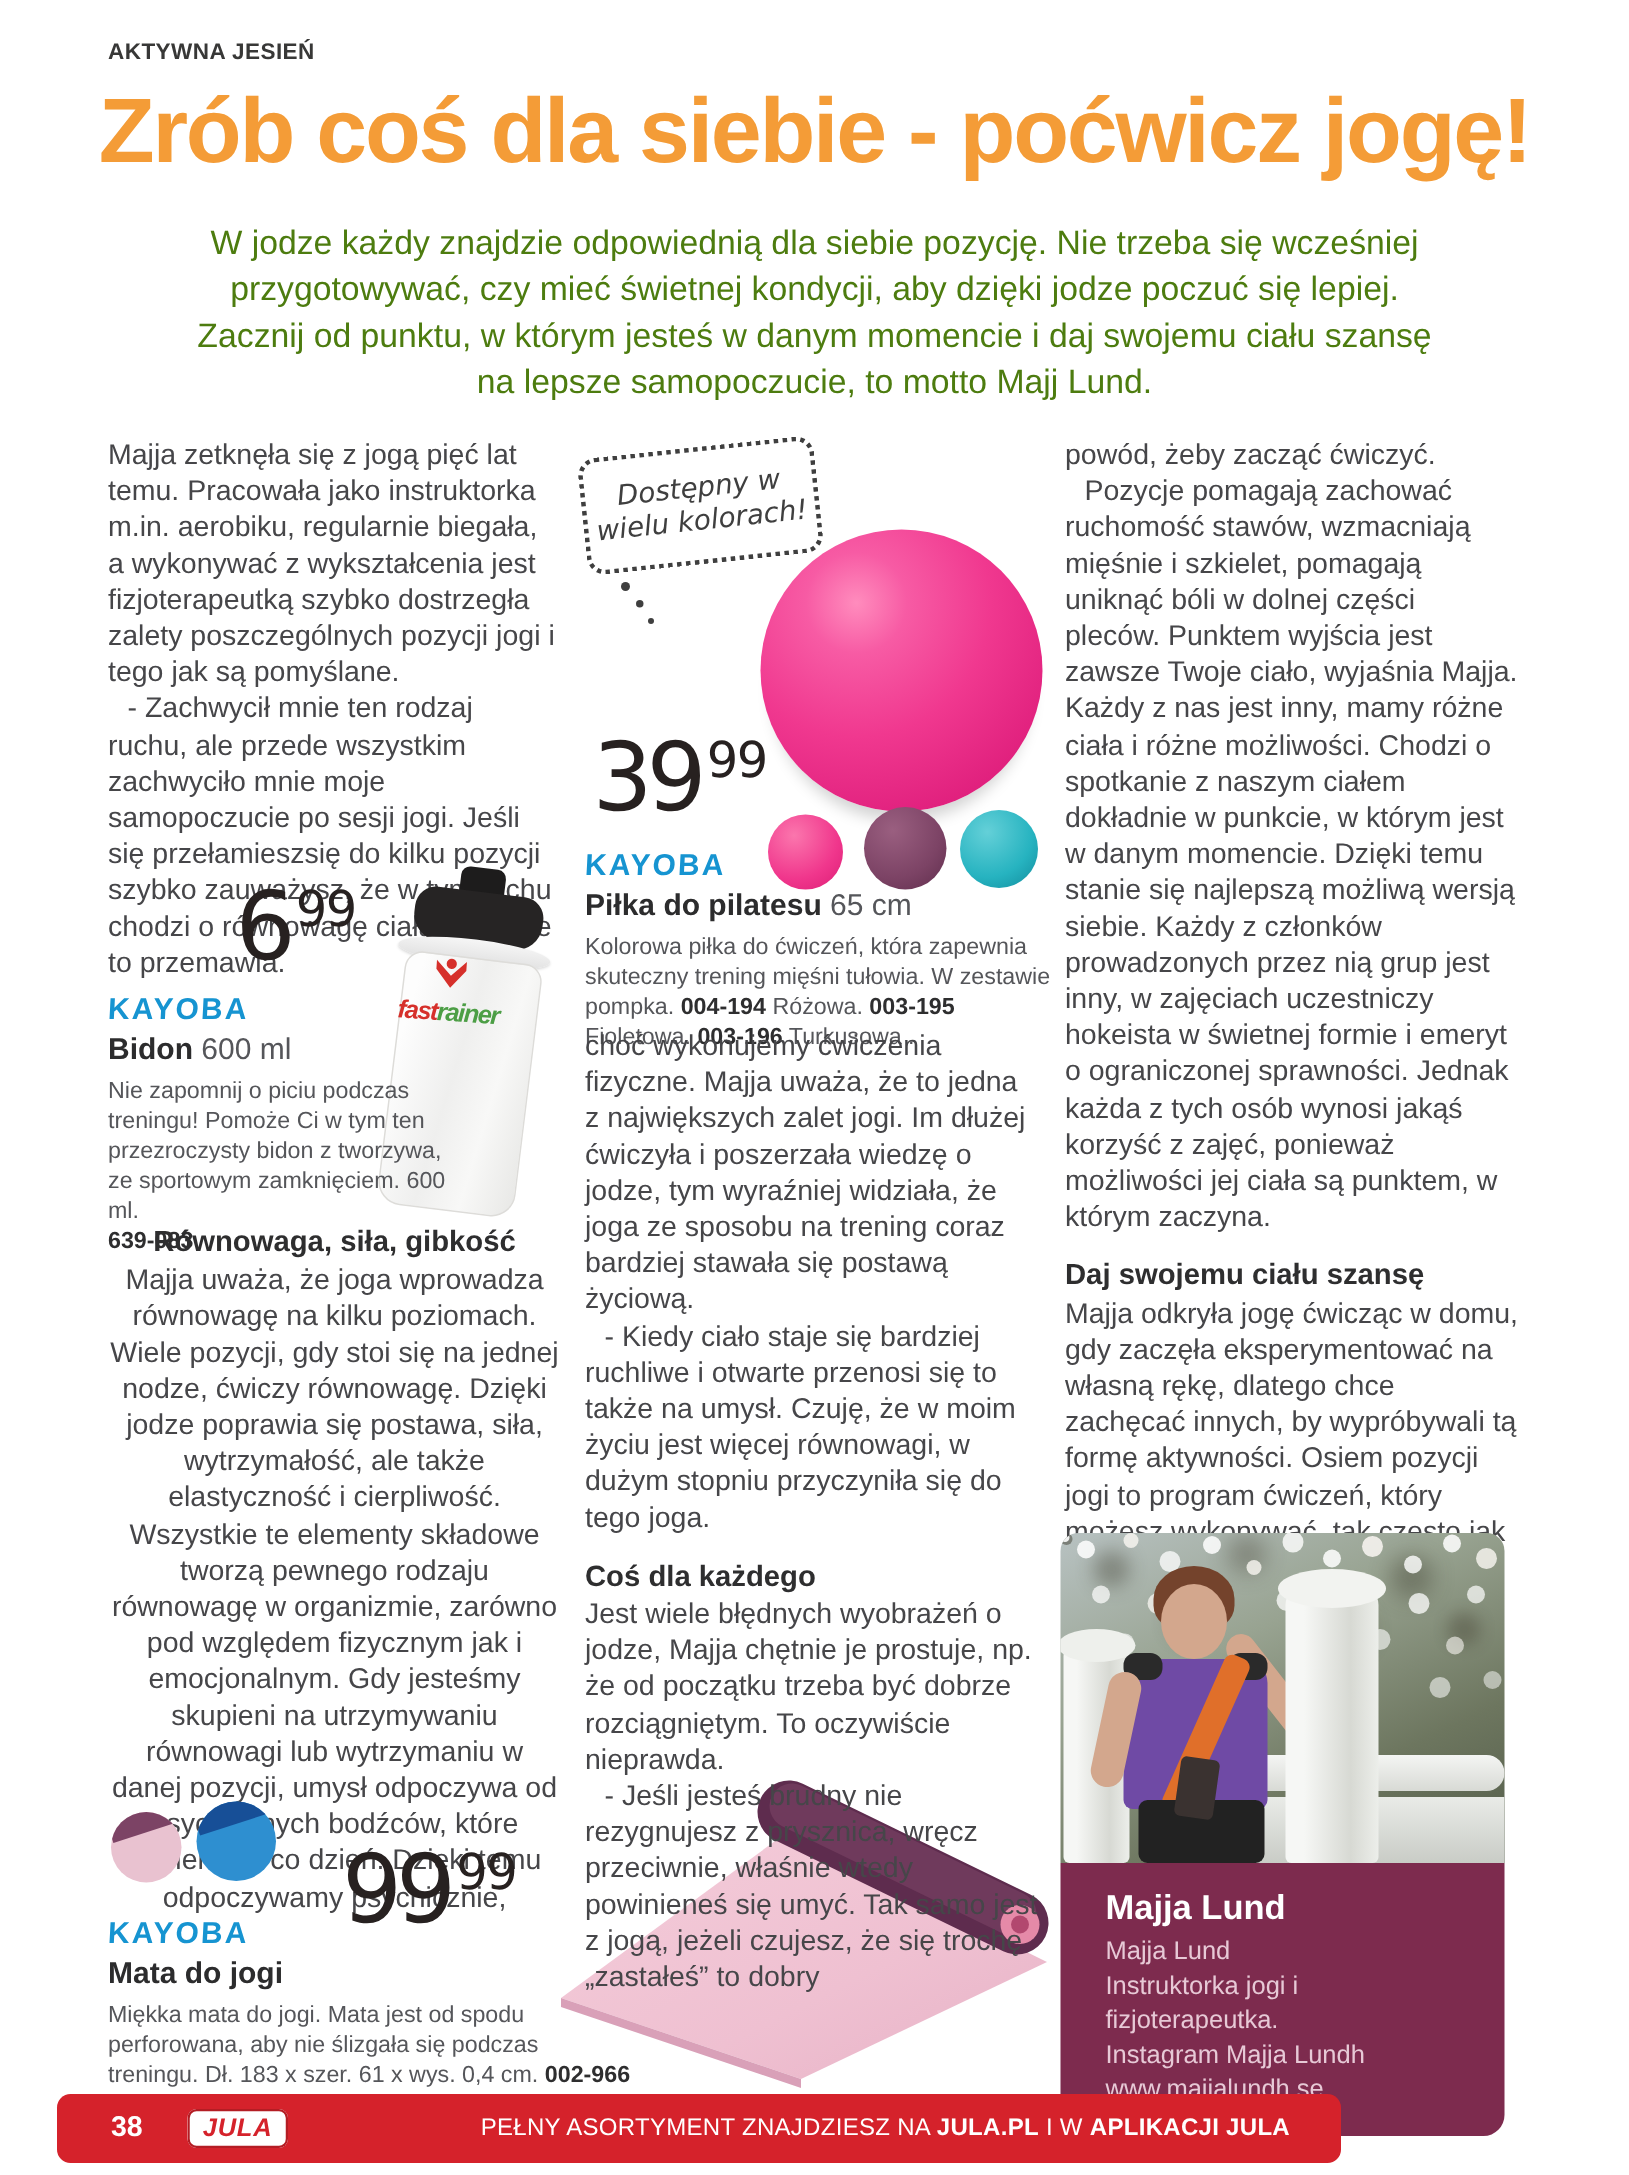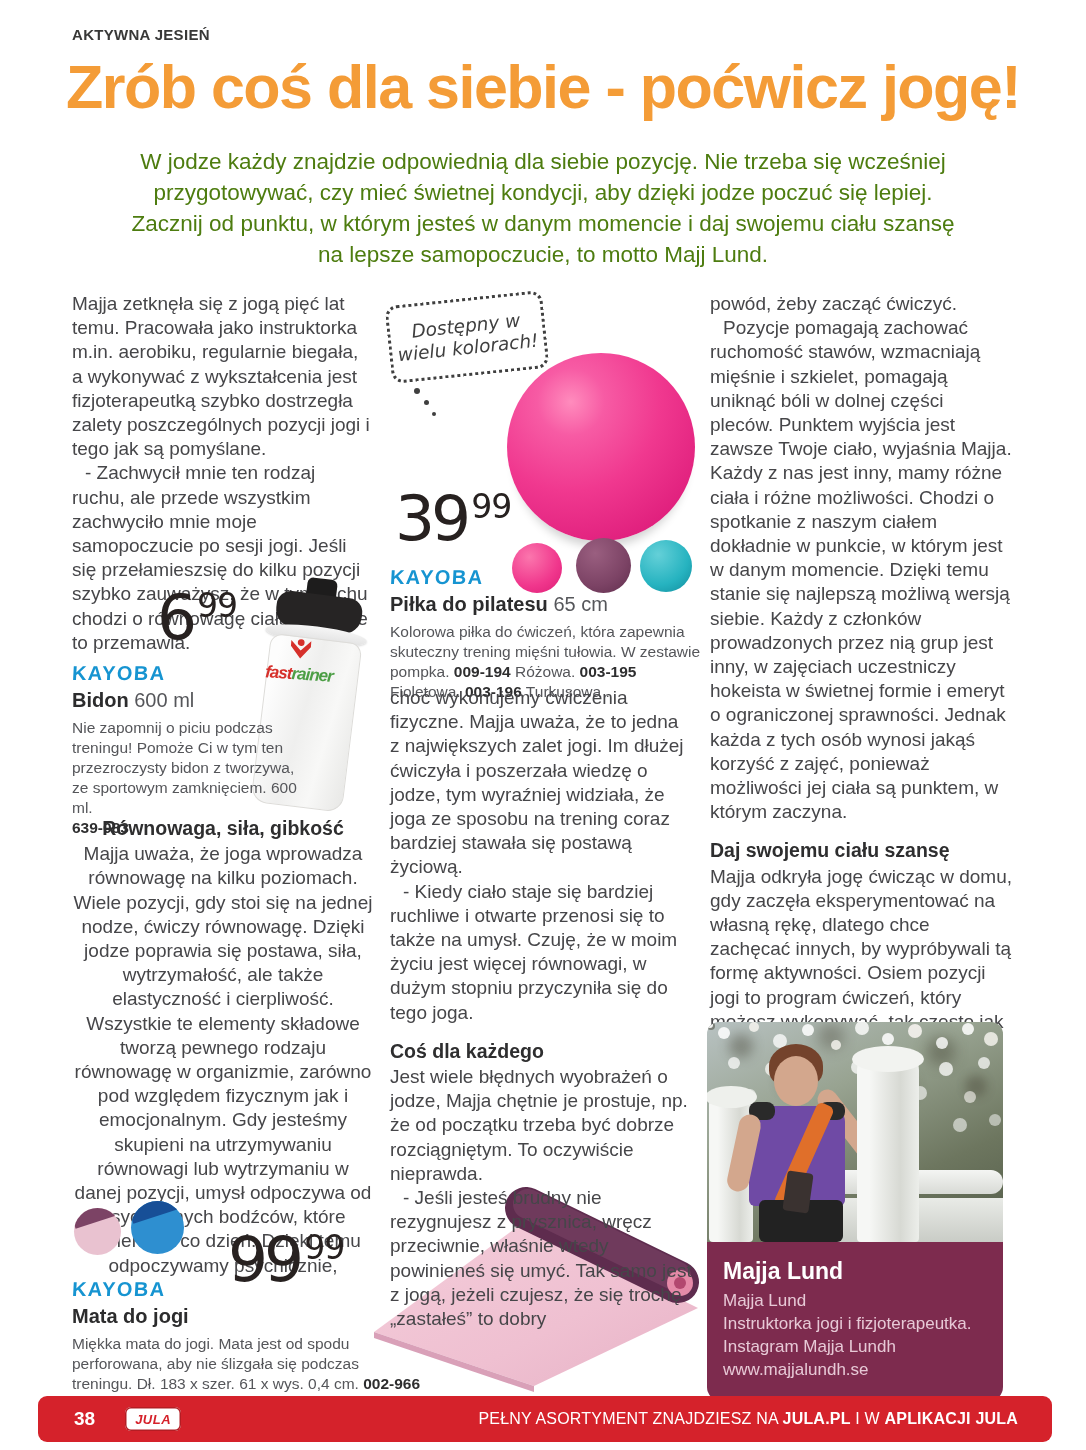--- a/index.html
+++ b/index.html
@@ -94,33 +94,33 @@
   .person-face{position:absolute;left:67px;top:34px;width:44px;height:50px;border-radius:50%;background:#d3a78d;}
   .person-torso{position:absolute;left:42px;top:84px;width:96px;height:100px;border-radius:16px 16px 6px 6px;background:#6f4aa5;}
   .person-shoulder-l{position:absolute;left:42px;top:80px;width:26px;height:18px;border-radius:8px;background:#2a2a2a;}
   .person-shoulder-r{position:absolute;left:112px;top:80px;width:26px;height:18px;border-radius:8px;background:#2a2a2a;}
   .person-arm-l{position:absolute;left:26px;top:92px;width:22px;height:78px;border-radius:11px;background:#d3a78d;transform:rotate(12deg);}
   .person-arm-r{position:absolute;left:132px;top:60px;width:20px;height:90px;border-radius:10px;background:#d3a78d;transform:rotate(-38deg);}
   .person-strap{position:absolute;left:88px;top:78px;width:18px;height:112px;background:#e06f2a;transform:rotate(24deg);border-radius:6px;}
   .person-bottom{position:absolute;left:52px;top:178px;width:84px;height:42px;background:#222222;border-radius:6px;}
   .person-phone{position:absolute;left:78px;top:150px;width:26px;height:40px;background:#3a3230;border-radius:4px;transform:rotate(8deg);}
 
-  .caption{background:#7d2b4e;border-radius:0 0 14px 14px;padding:16px 22px 20px 16px;box-sizing:border-box;min-height:130px;}
+  .caption{background:#7d2b4e;border-radius:0 0 14px 14px;padding:16px 22px 20px 30px;box-sizing:border-box;min-height:130px;}
   .caption .name{color:#ffffff;font-weight:bold;font-size:23px;margin-bottom:4px;}
   .caption .line{color:#e7c9d6;font-size:17px;line-height:23px;}
 
   
   .mat{position:absolute;left:366px;top:1170px;width:338px;height:222px;}
 
   
-  .footer{position:absolute;left:38px;top:1396px;width:1014px;height:46px;background:#d5222b;border-radius:9px;
+  .footer{position:absolute;left:38px;top:1396px;width:856px;height:46px;background:#d5222b;border-radius:9px;
           display:flex;align-items:center;}
   .footer .pageno{color:#ffffff;font-weight:bold;font-size:19px;margin-left:36px;}
   .footer .logo-box{margin-left:30px;background:#ffffff;border-radius:6px;padding:3px 10px;box-shadow:0 0 0 1.5px #b41d24 inset;}
-  .footer .logo-box span{color:#d5222b;font-weight:bold;font-style:italic;font-size:13px;letter-spacing:.5px;}
+  .footer .logo-box span{color:#d5222b;font-weight:bold;font-style:italic;font-size:17px;letter-spacing:.5px;}
   .footer .tagline{margin-left:auto;margin-right:34px;color:#ffffff;font-size:16px;letter-spacing:.2px;}
   .footer .tagline b{font-weight:bold;}
 </style>
 </head>
 <body>
 
 <div class="page">
 
   <div class="kicker">AKTYWNA JESIEŃ</div>
   <div class="title">Zrób coś dla siebie - poćwicz jogę!</div>
@@ -230,21 +230,21 @@
     <span class="cents">99</span>
   </div>
 
   <div style="position:absolute;left:390px;top:566px;width:320px;">
     <span class="brand">KAYOBA</span>
     <div class="product-name">
       <span>Piłka do pilatesu</span>
       <span class="size">65 cm</span>
     </div>
     <div class="product-desc" style="width:312px;">
-      <span>Kolorowa piłka do ćwiczeń, która zapewnia skuteczny trening mięśni tułowia. W zestawie pompka. </span><b>009-194</b><span> Różowa. </span><b>003-195</b><span> Fioletowa. </span><b>003-196</b><span> Turkusowa .</span>
+      <span>Kolorowa piłka do ćwiczeń, która zapewnia skuteczny trening mięśni tułowia. W zestawie pompka. </span><b>004-194</b><span> Różowa. </span><b>003-195</b><span> Fioletowa. </span><b>003-196</b><span> Turkusowa .</span>
     </div>
   </div>
 
   <div class="col-text" style="left:390px;top:686px;width:302px;">
     <p>choć wykonujemy ćwiczenia fizyczne. Majja uważa, że to jedna z największych zalet jogi. Im dłużej ćwiczyła i poszerzała wiedzę o jodze, tym wyraźniej widziała, że joga ze sposobu na trening coraz bardziej stawała się postawą życiową.</p>
     <p class="indent">- Kiedy ciało staje się bardziej ruchliwe i otwarte przenosi się to także na umysł. Czuję, że w moim życiu jest więcej równowagi, w dużym stopniu przyczyniła się do tego joga.</p>
     <h3>Coś dla każdego</h3>
     <p>Jest wiele błędnych wyobrażeń o jodze, Majja chętnie je prostuje, np. że od początku trzeba być dobrze rozciągniętym. To oczywiście nieprawda.</p>
     <p class="indent">- Jeśli jesteś brudny nie rezygnujesz z prysznica, wręcz przeciwnie, właśnie wtedy powinieneś się umyć. Tak samo jest z jogą, jeżeli czujesz, że się trochę „zastałeś” to dobry</p>
   </div>

